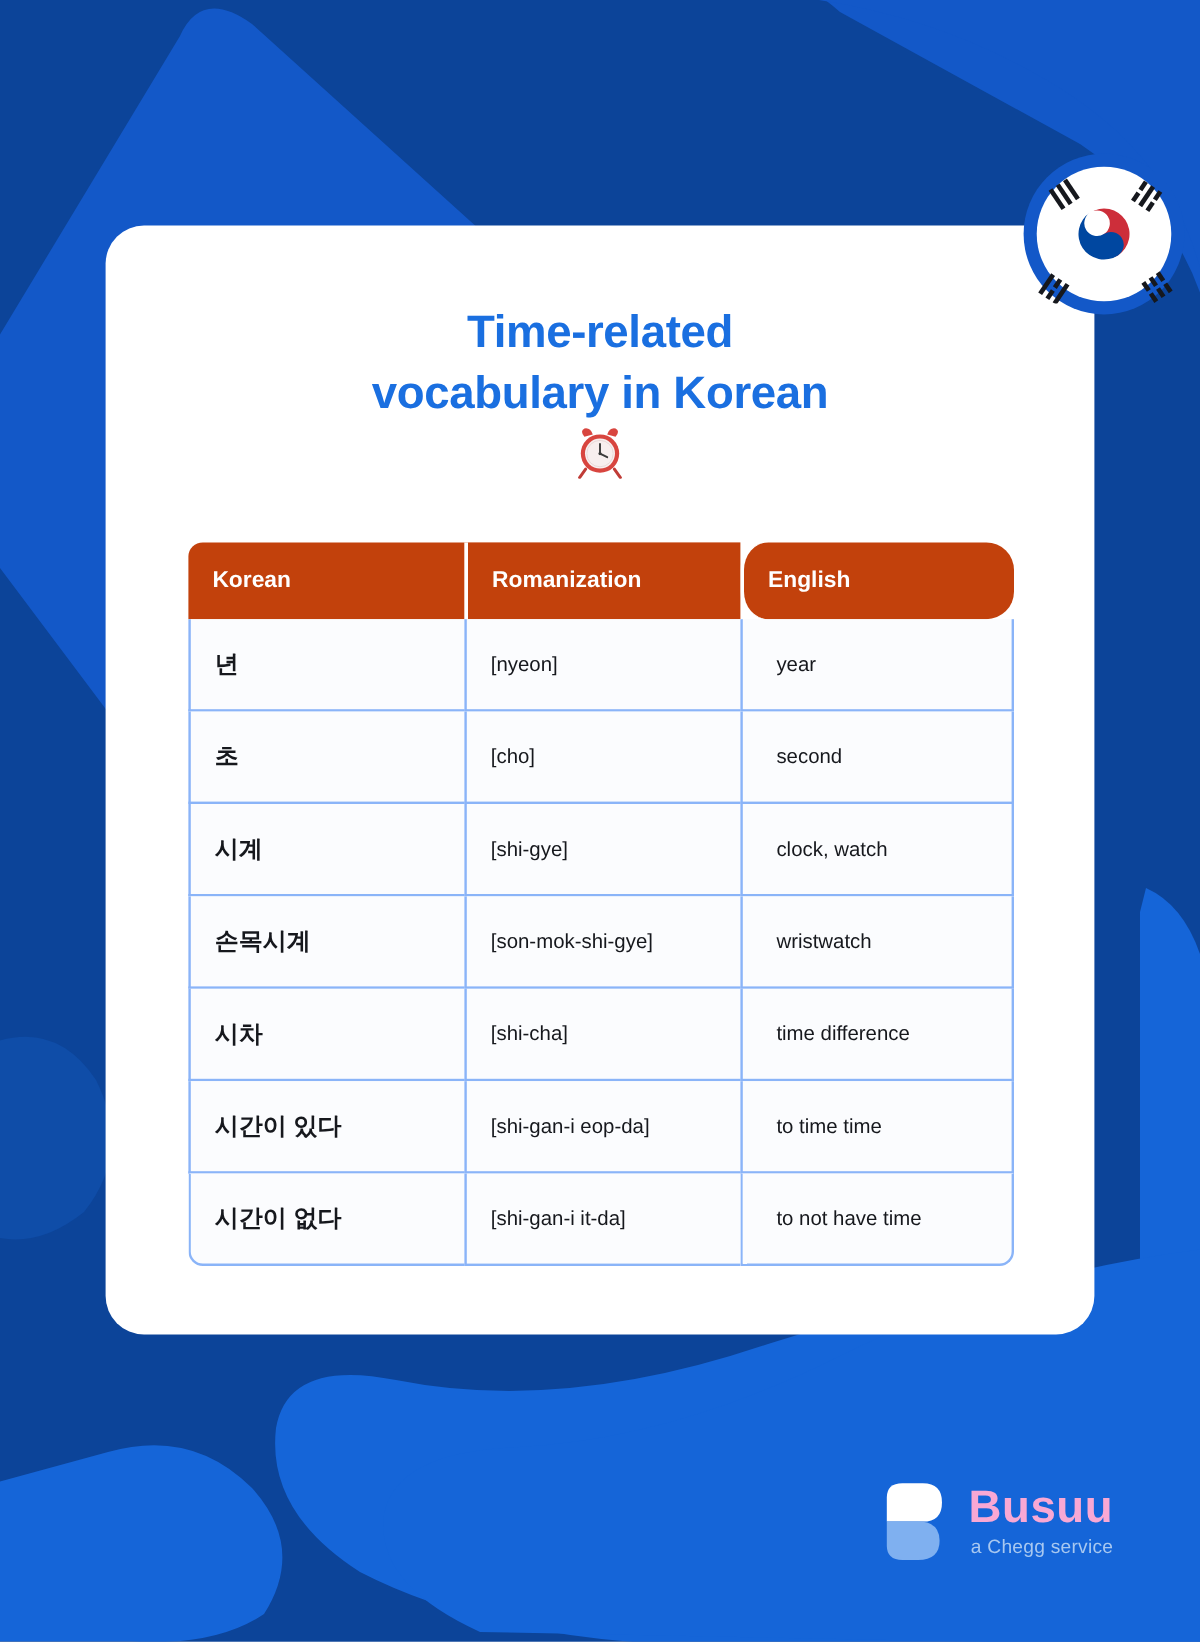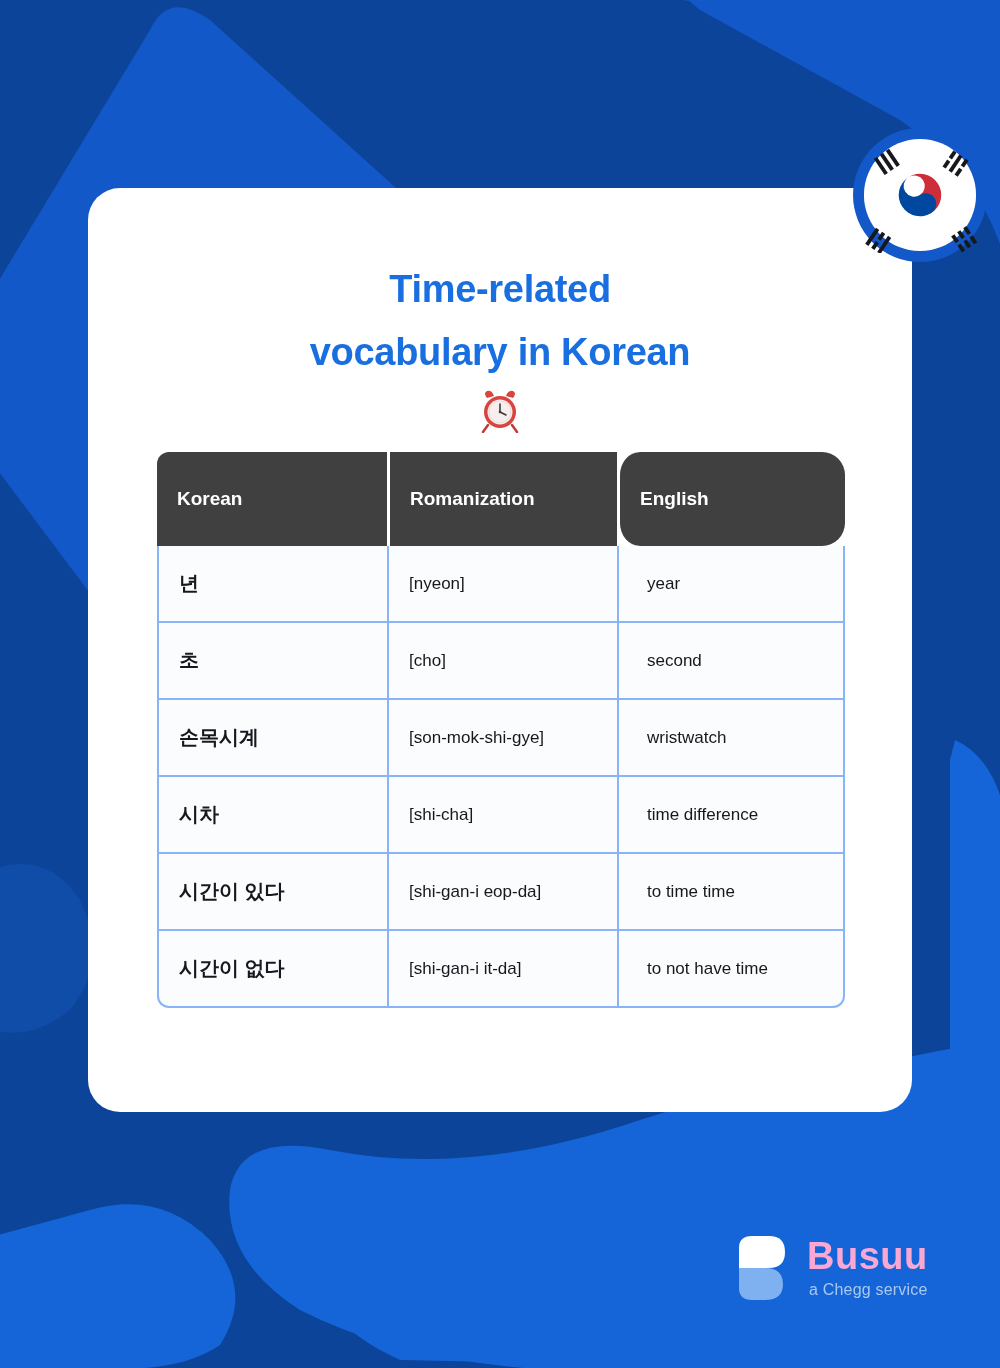--- a/index.html
+++ b/index.html
@@ -61,47 +61,47 @@
   
   .title-wrap {
     position: absolute;
     left: 88px;
     top: 252px;
     width: 824px;
     text-align: center;
     z-index: 4;
   }
   .title {
-    margin: 12px;
+    margin: 0;
     color: #1a6fe0;
     font-size: 38px;
     line-height: 1.33;
     font-weight: bold;
     letter-spacing: -0.3px;
   }
   .clock-svg { display: block; margin: 2px auto 0; }
 
   
   .vocab-table {
     position: absolute;
     left: 157px;
     top: 452px;
     width: 688px;
     border-collapse: separate;
     border-spacing: 0;
     z-index: 4;
     table-layout: fixed;
   }
   .vocab-table th {
-    background: #404040;
+    background: #c2410c;
     color: #ffffff;
     font-size: 19px;
     font-weight: bold;
     text-align: left;
-    padding: 36px 20px;
+    padding: 21px 20px;
     border: 0;
   }
   .vocab-table th.c0 { border-top-left-radius: 12px; }
   .vocab-table th.c2 { border-top-right-radius: 12px; border-radius: 23px; }
   .vocab-table th.c1, .vocab-table th.c2 {
     border-left: 3px solid #ffffff;
   }
 
   .vocab-table td {
     background: #fbfcfe;
@@ -265,20 +265,25 @@
       <td class="c0">년</td>
       <td class="c1">[nyeon]</td>
       <td class="c2">year</td>
     </tr>
     <tr>
       <td class="c0">초</td>
       <td class="c1">[cho]</td>
       <td class="c2">second</td>
     </tr>
     <tr>
+      <td class="c0">시계</td>
+      <td class="c1">[shi-gye]</td>
+      <td class="c2">clock, watch</td>
+    </tr>
+    <tr>
       <td class="c0">손목시계</td>
       <td class="c1">[son-mok-shi-gye]</td>
       <td class="c2">wristwatch</td>
     </tr>
     <tr>
       <td class="c0">시차</td>
       <td class="c1">[shi-cha]</td>
       <td class="c2">time difference</td>
     </tr>
     <tr>

